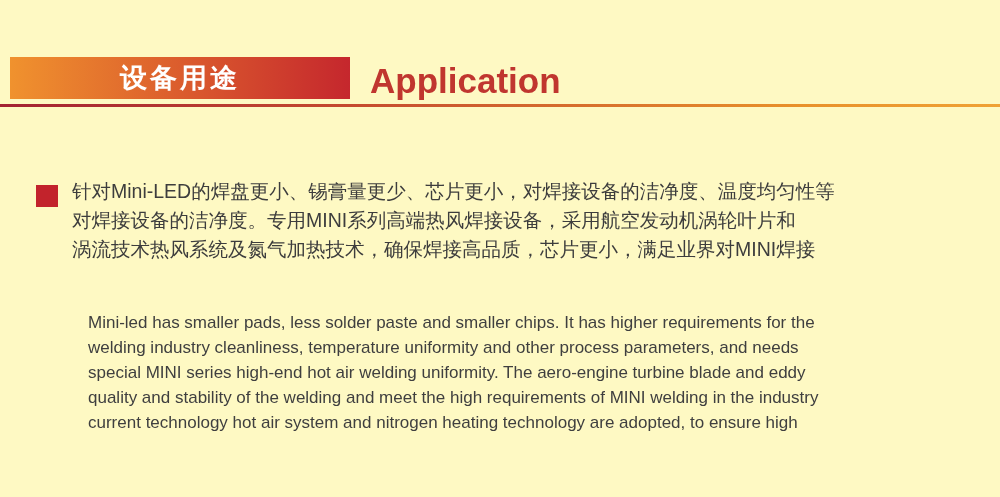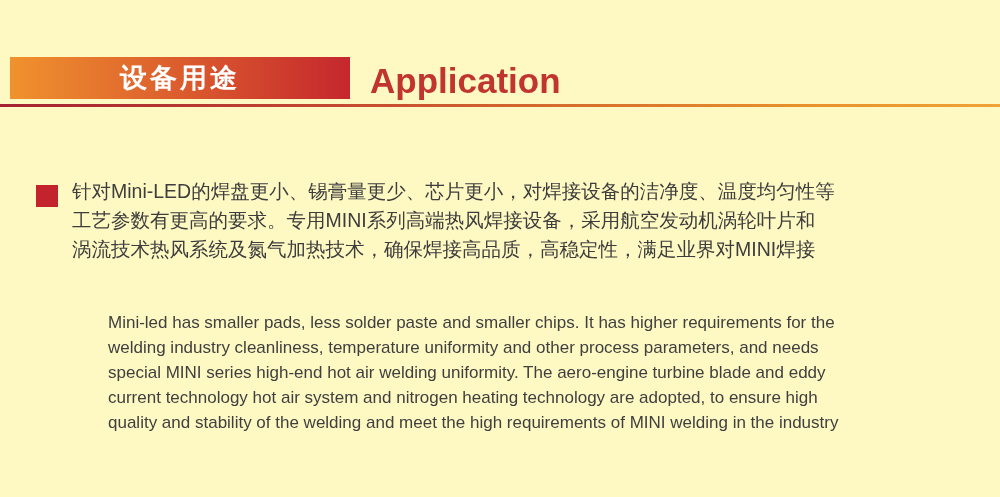--- a/index.html
+++ b/index.html
@@ -68,45 +68,44 @@
   }
   .en-para {
     position: absolute;
     left: 88px;
     top: 310px;
     width: 800px;
     color: #3F3F3F;
     font-size: 17px;
     line-height: 25px;
     white-space: nowrap;
-    margin-left: 20px;
   }
 </style>
 </head>
 <body>
 
 <div class="page">
 
   <div class="banner">
     <span class="banner-text">设备用途</span>
   </div>
 
   <div class="app-title">Application</div>
 
   <div class="divider"></div>
 
   <div class="bullet"></div>
 
   <div class="cn-para">
     <div>针对Mini-LED的焊盘更小、锡膏量更少、芯片更小，对焊接设备的洁净度、温度均匀性等</div>
-    <div>工艺参数有更高的要求。专用MINI系列高端热风焊接设备，采用航空发动机涡轮叶片和</div>
-    <div>涡流技术热风系统及氮气加热技术，确保焊接高品质，高稳定性，满足业界对MINI焊接</div>
+    <div>对焊接设备的洁净度。专用MINI系列高端热风焊接设备，采用航空发动机涡轮叶片和</div>
+    <div>涡流技术热风系统及氮气加热技术，确保焊接高品质，芯片更小，满足业界对MINI焊接</div>
   </div>
 
   <div class="en-para">
     <div>Mini-led has smaller pads, less solder paste and smaller chips. It has higher requirements for the</div>
     <div>welding industry cleanliness, temperature uniformity and other process parameters, and needs</div>
     <div>special MINI series high-end hot air welding uniformity. The aero-engine turbine blade and eddy</div>
+    <div>quality and stability of the welding and meet the high requirements of MINI welding in the industry</div>
     <div>current technology hot air system and nitrogen heating technology are adopted, to ensure high</div>
-    <div>quality and stability of the welding and meet the high requirements of MINI welding in the industry</div>
   </div>
 
 </div>
 
 </body></html>

